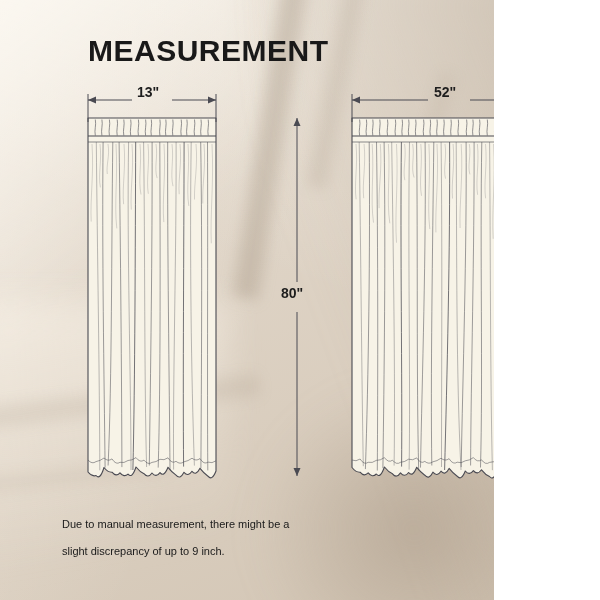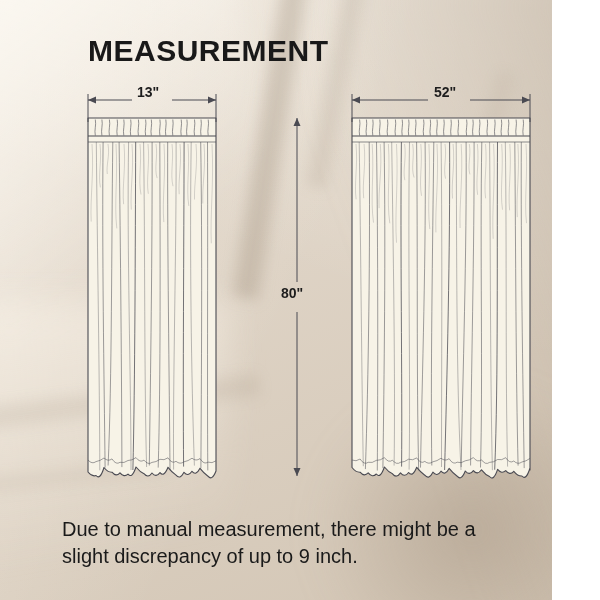--- a/index.html
+++ b/index.html
@@ -7,21 +7,21 @@
     padding: 0;
   }
   body {
     width: 600px;
     height: 600px;
     overflow: hidden;
     font-family: "Liberation Sans", sans-serif;
   }
   #stage {
     position: relative;
-    width: 552px;
+    width: 494px;
     height: 600px;
     background: #fca5a5;
     overflow: hidden;
   }
   
   .wash {
     position: absolute;
     pointer-events: none;
   }
   .wash-base {
@@ -89,21 +89,21 @@
   .dim-label {
     position: absolute;
     font-size: 14px;
     font-weight: bold;
     color: #1d1d1d;
     white-space: nowrap;
   }
   .note {
     position: absolute;
     left: 62px;
-    font-size: 20px;
+    font-size: 11px;
     color: #1a1a1a;
     white-space: nowrap;
   }
   .note-1 { top: 518px; }
   .note-2 { top: 545px; }
 </style>
 </head>
 <body>
 
 <div id="stage">

